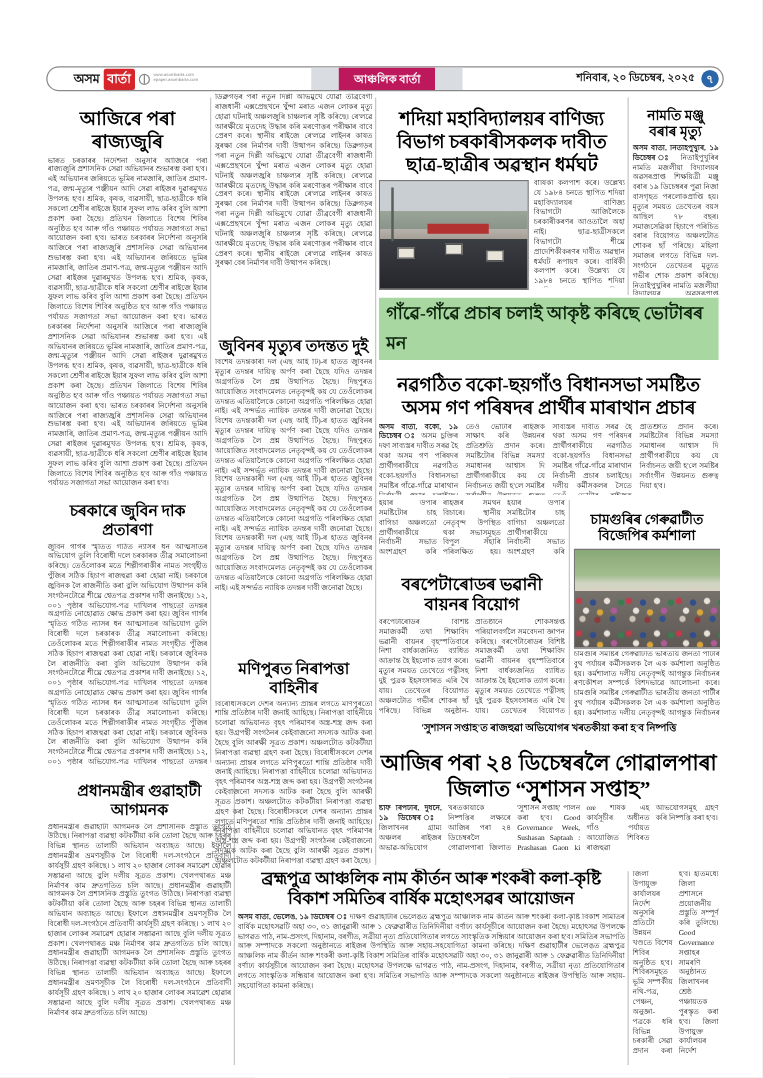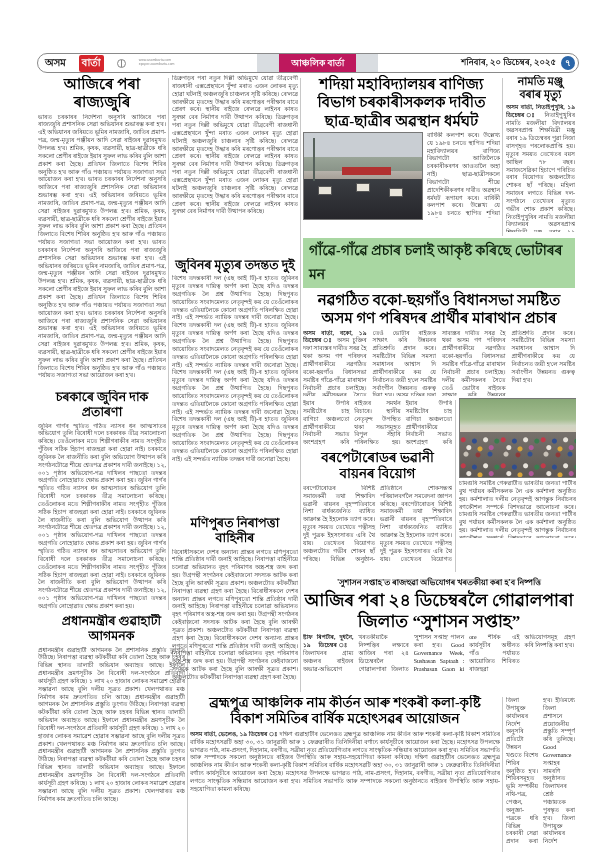--- a/index.html
+++ b/index.html
@@ -1,38 +1,38 @@
 <!DOCTYPE html>
 <html><head>
 <meta charset="utf-8">
 <style>
   html,body{margin:0;padding:0;background:#e8e8e8;}
   .page{position:relative;width:610px;height:862px;background:#ffffff;margin:0 auto;
         font-family:"Liberation Serif","DejaVu Serif",serif;color:#1a1a1a;overflow:hidden;}
   
   .newsbar{position:absolute;left:37px;top:53px;width:540px;height:18px;border:1px solid #8a8a8a;
            border-radius:10px;background:#fff;display:flex;align-items:stretch;overflow:hidden;}
-  .logo-wrap{display:flex;align-items:center;gap:13px;padding-left:7px;}
+  .logo-wrap{display:flex;align-items:center;gap:3px;padding-left:21px;}
   .logo-a{font-weight:bold;font-size:10px;color:#111;}
   .logo-b{background:#d6252b;color:#fff;font-weight:bold;font-size:10px;padding:0 3px;border-radius:2px;}
   .globe{width:7px;height:7px;border:1px solid #888;border-radius:50%;position:relative;flex:0 0 auto;}
   .globe:before{content:"";position:absolute;left:3px;top:0;width:1px;height:7px;background:#888;}
   .site-lines{display:flex;flex-direction:column;justify-content:center;line-height:1.1;}
   .site{font-size:3.5px;color:#8a8a8a;font-family:"Liberation Sans",sans-serif;}
   .nb-spacer{flex:1;}
   .nb-gray{width:22px;background:#d9dde1;}
   .nb-tab{background:#be185d;color:#fff;display:flex;align-items:center;padding:0 12px;
           font-size:9px;font-weight:bold;}
   .nb-date{display:flex;align-items:center;font-size:8.5px;font-weight:bold;color:#111;padding-right:5px;}
   .nb-circle{width:14px;height:14px;border-radius:50%;background:#2b66a8;color:#fff;font-size:9px;
              font-weight:bold;display:flex;align-items:center;justify-content:center;align-self:center;
              margin-right:3px;flex:0 0 auto;}
   
   section{position:absolute;overflow:hidden;}
-  .hx{font-weight:bold;text-align:center;line-height:1.22;margin:0 0 2px 0;color:#000;}
+  .hx{font-weight:bold;text-align:center;line-height:1.22;margin:12px 0 2px 0;color:#000;}
   .h17{font-size:17px;}  .h15{font-size:15px;}  .h14{font-size:13.5px;}
   .h13{font-size:12.5px;} .h11{font-size:11px;}
   .bd{font-size:5.9px;line-height:1.33;text-align:justify;color:#222;overflow:hidden;
       word-break:break-word;}
   .dl{font-weight:bold;}
   .c2{column-count:2;column-gap:5px;} .c3{column-count:3;column-gap:5px;}
   .c4{column-count:4;column-gap:6px;} .c5{column-count:5;column-gap:5px;}
   .kick-green{display:table;margin:0 auto 3px auto;background:#a9d7a2;color:#0c230c;
               font-weight:bold;font-size:14px;padding:1px 6px;}
   .kick-plain{text-align:center;font-weight:bold;font-size:8px;margin:0 0 2px 0;color:#000;}
@@ -151,20 +151,21 @@
     </div>
   </section>
 
   <section style="left:303px;top:400px;width:149px;height:174px;">
     <div class="bd c3" style="height:48px;margin-bottom:2px;">ইয়াৰ উপৰি সমষ্টিটোৰ চাহ বাগিচা অঞ্চলতো প্ৰাৰ্থীগৰাকীয়ে নিৰ্বাচনী সভাত অংশগ্ৰহণ কৰি ৰাইজৰ সমৰ্থন বিচাৰে। স্থানীয় নেতৃবৃন্দ উপস্থিত থকা সভাসমূহত বিপুল সঁহাৰি পৰিলক্ষিত হয়। ইয়াৰ উপৰি সমষ্টিটোৰ চাহ বাগিচা অঞ্চলতো প্ৰাৰ্থীগৰাকীয়ে নিৰ্বাচনী সভাত অংশগ্ৰহণ কৰি ৰাইজৰ সমৰ্থন বিচাৰে। স্থানীয় নেতৃবৃন্দ উপস্থিত থকা সভাসমূহত বিপুল সঁহাৰি পৰিলক্ষিত হয়।</div>
     <h2 class="hx h14">বৰপেটাৰোডৰ ভৱানী বায়নৰ বিয়োগ</h2>
     <div class="bd c2" style="height:80px;">বৰপেটাৰোডৰ বিশিষ্ট সমাজকৰ্মী তথা শিক্ষাবিদ ভৱানী বায়নৰ বৃহস্পতিবাৰে নিশা বাৰ্ধক্যজনিত ব্যাধিত আক্ৰান্ত হৈ ইহলোক ত্যাগ কৰে। মৃত্যুৰ সময়ত তেখেতে পত্নীসহ দুই পুত্ৰক ইহসংসাৰত এৰি থৈ যায়। তেখেতৰ বিয়োগত অঞ্চলটোত গভীৰ শোকৰ ছাঁ পৰিছে। বিভিন্ন অনুষ্ঠান-প্ৰতিষ্ঠানে শোকসন্তপ্ত পৰিয়ালবৰ্গলৈ সমবেদনা জ্ঞাপন কৰিছে। বৰপেটাৰোডৰ বিশিষ্ট সমাজকৰ্মী তথা শিক্ষাবিদ ভৱানী বায়নৰ বৃহস্পতিবাৰে নিশা বাৰ্ধক্যজনিত ব্যাধিত আক্ৰান্ত হৈ ইহলোক ত্যাগ কৰে। মৃত্যুৰ সময়ত তেখেতে পত্নীসহ দুই পুত্ৰক ইহসংসাৰত এৰি থৈ যায়। তেখেতৰ বিয়োগত অঞ্চলটোত গভীৰ শোকৰ ছাঁ পৰিছে। বিভিন্ন অনুষ্ঠান-প্ৰতিষ্ঠানে শোকসন্তপ্ত পৰিয়ালবৰ্গলৈ সমবেদনা জ্ঞাপন কৰিছে।</div>
   </section>
 
   <section style="left:459px;top:398px;width:117px;height:176px;">
+    <h2 class="hx h11">চামগুৰিৰ গেৰুৱাটীত বিজেপিৰ কৰ্মশালা</h2>
     <div class="photo p2">
       <div class="crowd"></div>
     </div>
     <div class="bd" style="height:58px;margin-top:2px;">চামগুৰি সমষ্টিৰ গেৰুৱাটীত ভাৰতীয় জনতা পাৰ্টীৰ বুথ পৰ্যায়ৰ কৰ্মীসকলক লৈ এক কৰ্মশালা অনুষ্ঠিত হয়। কৰ্মশালাত দলীয় নেতৃবৃন্দই আগন্তুক নিৰ্বাচনৰ ৰণকৌশল সম্পৰ্কে বিশদভাৱে আলোচনা কৰে। চামগুৰি সমষ্টিৰ গেৰুৱাটীত ভাৰতীয় জনতা পাৰ্টীৰ বুথ পৰ্যায়ৰ কৰ্মীসকলক লৈ এক কৰ্মশালা অনুষ্ঠিত হয়। কৰ্মশালাত দলীয় নেতৃবৃন্দই আগন্তুক নিৰ্বাচনৰ ৰণকৌশল সম্পৰ্কে বিশদভাৱে আলোচনা কৰে। চামগুৰি সমষ্টিৰ গেৰুৱাটীত ভাৰতীয় জনতা পাৰ্টীৰ বুথ পৰ্যায়ৰ কৰ্মীসকলক লৈ এক কৰ্মশালা অনুষ্ঠিত হয়। কৰ্মশালাত দলীয় নেতৃবৃন্দই আগন্তুক নিৰ্বাচনৰ ৰণকৌশল সম্পৰ্কে বিশদভাৱে আলোচনা কৰে।</div>
   </section>
 
   <section style="left:303px;top:576px;width:272px;height:118px;">
     <div class="kick-plain">'সুশাসন সপ্তাহ'ত ৰাজহুৱা অভিযোগৰ খৰতকীয়া কৰা হ'ব নিষ্পত্তি</div>
     <h1 class="hx h17">আজিৰ পৰা ২৪ ডিচেম্বৰলৈ গোৱালপাৰা জিলাত “সুশাসন সপ্তাহ”</h1>
     <div class="bd c5" style="height:44px;">

